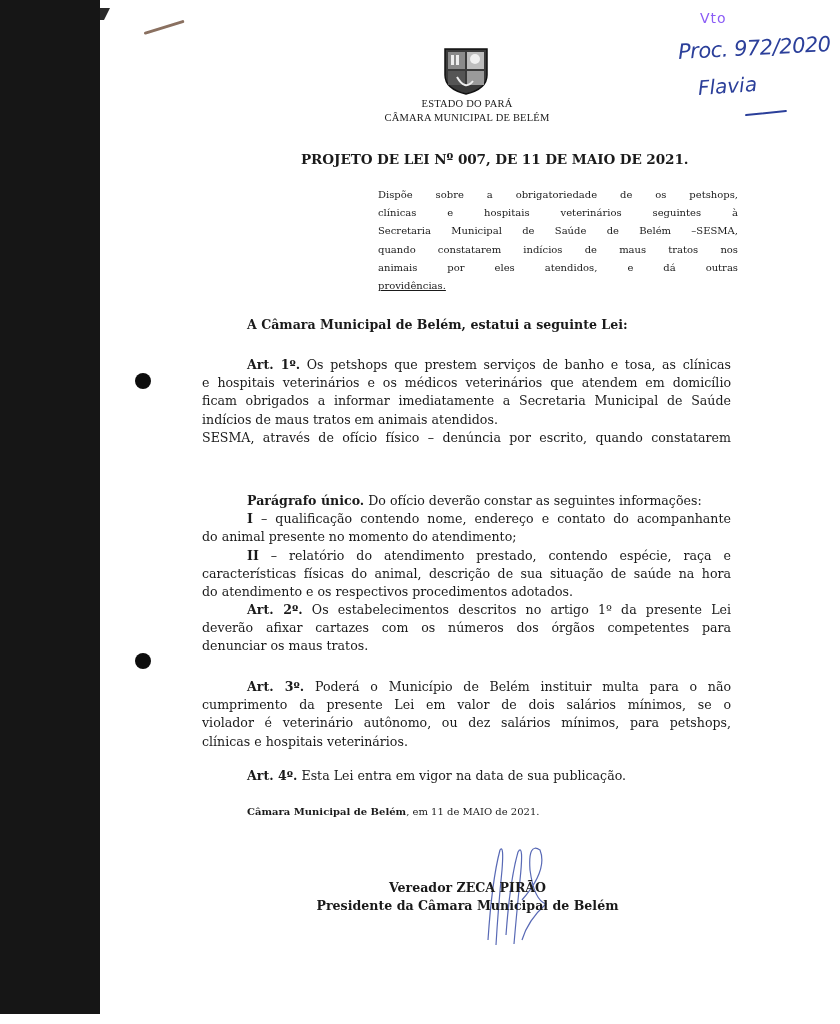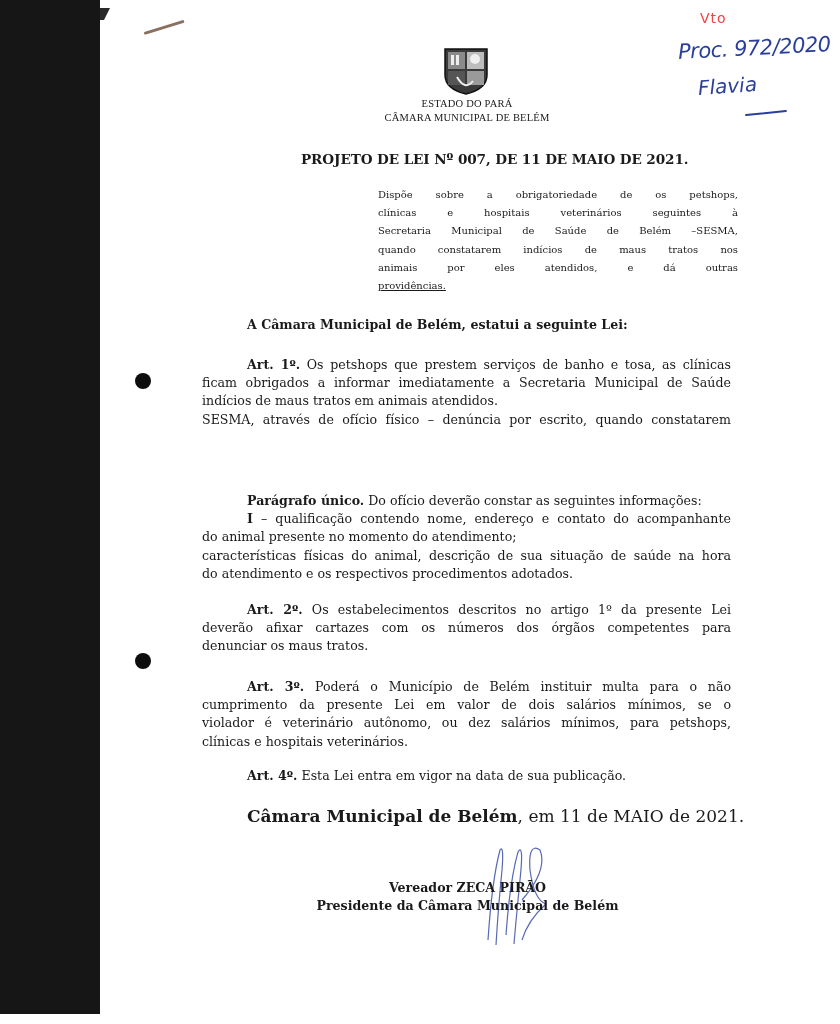--- a/index.html
+++ b/index.html
@@ -8,21 +8,21 @@
   .scan-edge { position:absolute; left:0; top:0; width:100px; height:1014px; background:#161616; }
   .scan-notch { position:absolute; left:100px; top:8px; width:10px; height:12px; background:#2a2a2a;
                 clip-path: polygon(0 0,100% 0,40% 100%,0 100%); }
   .pencil-mark { position:absolute; left:144px; top:32px; width:42px; height:3px; background:#8a7060;
                  transform:rotate(-17deg); transform-origin:left center; border-radius:2px; }
   .punch { position:absolute; width:16px; height:16px; border-radius:50%; background:#0d0d0d; }
   .punch.p1 { left:135px; top:373px; }
   .punch.p2 { left:135px; top:653px; }
 
   .handwriting { position:absolute; color:#2b3f9a; font-family:"DejaVu Sans", sans-serif; font-style:italic; }
-  .hw-visto { left:700px; top:10px; font-size:14px; color:#ef4444; font-style:normal; letter-spacing:1px; }
+  .hw-visto { left:700px; top:10px; font-size:14px; color:#8b5cf6; font-style:normal; letter-spacing:1px; }
   .hw-proc { left:678px; top:36px; font-size:21px; transform:rotate(-3deg); letter-spacing:-0.5px; }
   .hw-name { left:698px; top:74px; font-size:20px; transform:rotate(-4deg); }
   .hw-underline { position:absolute; left:745px; top:112px; width:42px; height:2px; background:#2b3f9a;
                   transform:rotate(-6deg); border-radius:2px; }
 
   .crest { position:absolute; left:443px; top:47px; width:46px; height:48px; }
   .header-line { position:absolute; left:0; width:940px; text-align:center; font-size:10.5px;
                  font-family:"Liberation Serif", serif; letter-spacing:0.2px; }
   .hl1 { top:98px; left:0; width:934px; }
   .hl2 { top:112px; left:0; width:934px; }
@@ -41,21 +41,21 @@
   .line.last { text-align-last:left; }
   .line.indent { padding-left:45px; }
   b { font-weight:bold;margin-top:32px; }
 
   .intro { position:absolute; left:247px; top:317px; font-size:12.6px;font-weight:bold; }
   .art1 { top:356px; }
   .par { top:492px; }
   .art2 { top:601px; }
   .art3 { top:678px; }
   .art4 { position:absolute; left:247px; top:768px; font-size:12.6px; }
-  .closing { position:absolute; left:247px; top:806px; font-size:17px; }
+  .closing { position:absolute; left:247px; top:806px; font-size:10px; }
   .sig1 { position:absolute; left:0; width:940px; text-align:center; top:880px; font-size:12.6px; font-weight:bold; }
   .sig2 { position:absolute; left:0; width:940px; text-align:center; top:898px; font-size:12.6px; font-weight:bold; }
   .sig1 { left:0; width:935px; }
   .sig2 { left:0; width:935px; }
   .signature-scrawl { position:absolute; left:478px; top:840px; width:80px; height:110px; }
 </style>
 </head>
 <body>
 
 <div class="scan-edge"></div>
@@ -91,29 +91,31 @@
   <span>Secretaria Municipal de Saúde de Belém –SESMA,</span>
   <span>quando constatarem indícios de maus tratos nos</span>
   <span>animais por eles atendidos, e dá outras</span>
   <span class="last">providências.</span>
 </div>
 
 <div class="intro">A Câmara Municipal de Belém, estatui a seguinte Lei:</div>
 
 <div class="body art1">
   <span class="line indent"><b>Art. 1º.</b><span> Os petshops que prestem serviços de banho e tosa, as clínicas</span></span>
+  <span class="line">e hospitais veterinários e os médicos veterinários que atendem em domicílio</span>
   <span class="line">ficam obrigados a informar imediatamente a Secretaria Municipal de Saúde</span>
   <span class="line last">indícios de maus tratos em animais atendidos.</span>
   <span class="line">SESMA, através de ofício físico – denúncia por escrito, quando constatarem</span>
 </div>
 
 <div class="body par">
   <span class="line indent last"><b>Parágrafo único.</b><span> Do ofício deverão constar as seguintes informações:</span></span>
   <span class="line indent"><b>I</b><span> – qualificação contendo nome, endereço e contato do acompanhante</span></span>
   <span class="line last">do animal presente no momento do atendimento;</span>
+  <span class="line indent"><b>II</b> – relatório do atendimento prestado, contendo espécie, raça e</span>
   <span class="line">características físicas do animal, descrição de sua situação de saúde na hora</span>
   <span class="line last">do atendimento e os respectivos procedimentos adotados.</span>
 </div>
 
 <div class="body art2">
   <span class="line indent"><b>Art. 2º.</b><span> Os estabelecimentos descritos no artigo 1º da presente Lei</span></span>
   <span class="line">deverão afixar cartazes com os números dos órgãos competentes para</span>
   <span class="line last">denunciar os maus tratos.</span>
 </div>
 

